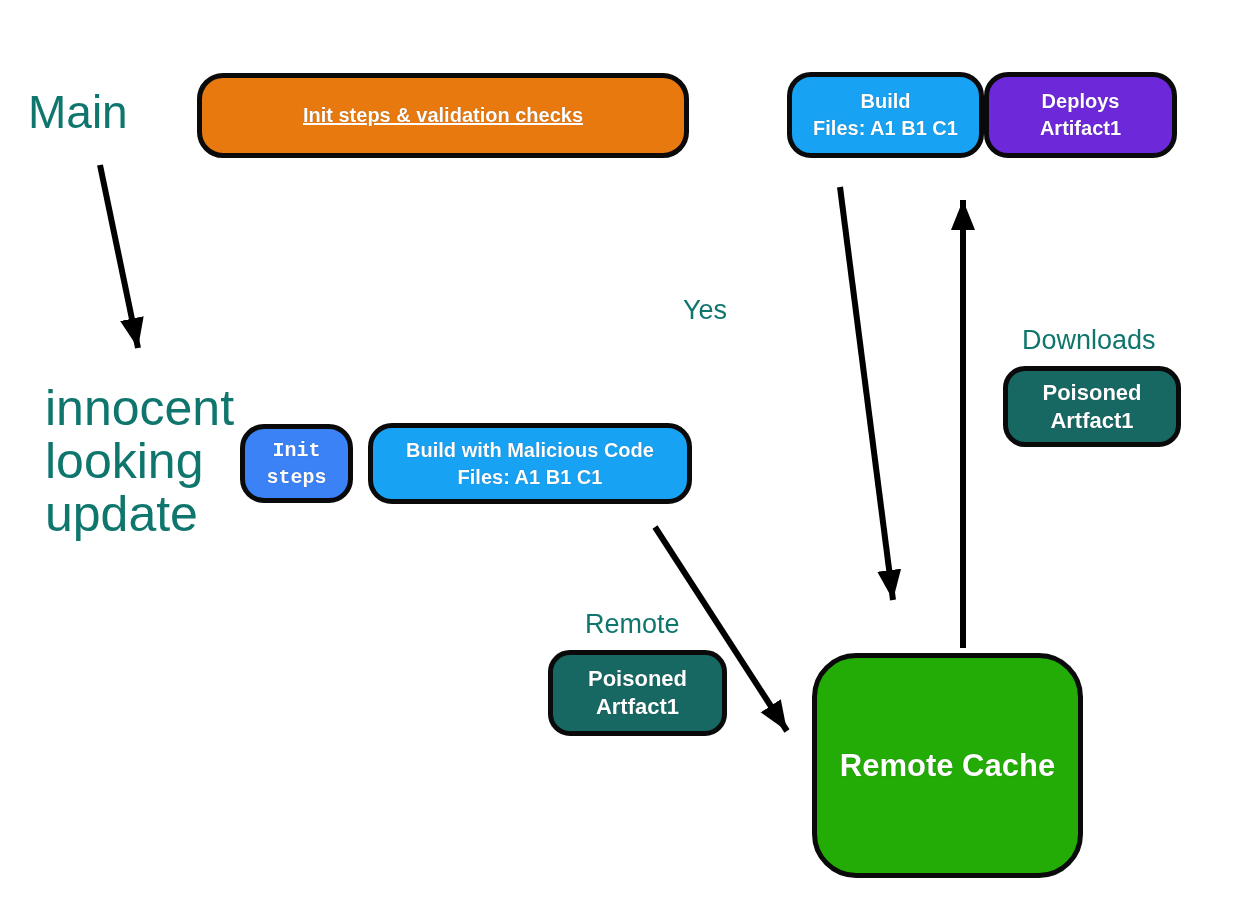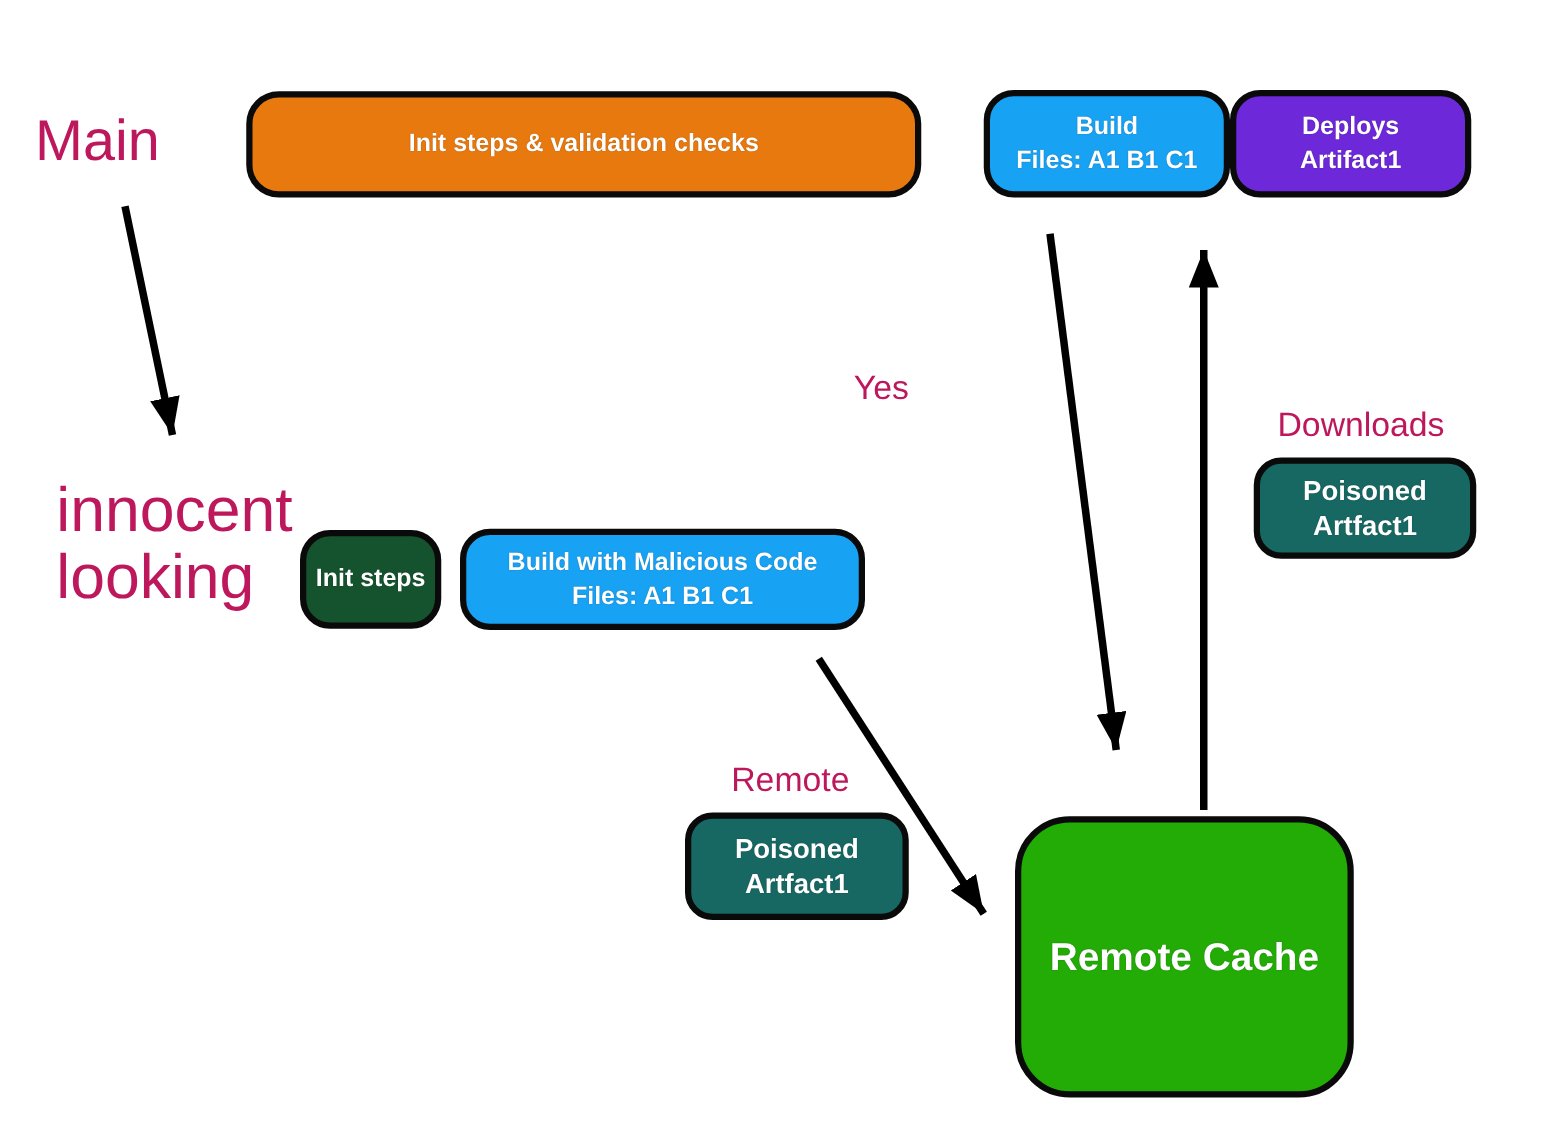--- a/index.html
+++ b/index.html
@@ -37,21 +37,21 @@
     font-weight: bold;
     text-align: center;
     text-shadow: 0 0 1px rgba(0,0,0,0.35);
   }
   .node .bl { display: block; }
   .fs20 { font-size: 20px; line-height: 27px; }
   .fs22 { font-size: 22px; line-height: 28px; }
   .fs31 { font-size: 31px; line-height: 34px; }
   .label {
     position: absolute;
-    color: #be185d;
+    color: #0f766e;
   }
   .label-main {
     left: 28px;
     top: 86px;
     font-size: 46px;
     line-height: 52px;
   }
   .label-innocent {
     left: 45px;
     top: 382px;
@@ -70,21 +70,21 @@
     font-size: 27px;
     line-height: 32px;
   }
   .label-uploads {
     left: 585px;
     top: 608px;
     font-size: 27px;
     line-height: 32px;
   }
   
-  .n-init-validation { left: 197px; top: 73px;  width: 540px; height: 85px;  border-radius: 26px; }
+  .n-init-validation { left: 197px; top: 73px;  width: 492px; height: 85px;  border-radius: 26px; text-decoration: underline; }
   .n-build-main      { left: 751px; top: 72px;  width: 197px; height: 86px;  border-radius: 24px; }
   .n-deploys         { left: 984px; top: 72px;  width: 193px; height: 86px;  border-radius: 24px; }
   .n-init-steps      { left: 240px; top: 424px; width: 113px; height: 79px;  border-radius: 24px; }
   .n-build-malicious { left: 368px; top: 423px; width: 324px; height: 81px;  border-radius: 24px; }
   .n-poison-down     { left: 1003px; top: 366px; width: 178px; height: 81px; border-radius: 22px; }
   .n-poison-up       { left: 548px; top: 650px; width: 179px; height: 86px;  border-radius: 22px; }
   .n-remote-cache    { left: 812px; top: 653px; width: 271px; height: 225px; border-radius: 44px; }
 </style>
 </head>
 <body>
@@ -101,20 +101,21 @@
     <line x1="840" y1="187" x2="893" y2="600" marker-end="url(#ah)"></line>
     <line x1="963" y1="648" x2="963" y2="200" marker-end="url(#ah)"></line>
     <line x1="655" y1="527" x2="787" y2="731" marker-end="url(#ah)"></line>
   </svg>
 
   <div class="label label-main">Main</div>
 
   <div class="label label-innocent">
     <div>innocent</div>
     <div>looking</div>
+    <div>update</div>
   </div>
 
   <div class="label label-hash">
     <div>Yes</div>
   </div>
 
   <div class="label label-downloads">Downloads</div>
 
   <div class="label label-uploads">Remote</div>
 
@@ -125,21 +126,21 @@
   <div class="node fs20 n-build-main" style="background-color: rgb(24, 162, 244); margin-left: 36px;">
     <span class="bl">Build</span>
     <span class="bl">Files: A1 B1 C1</span>
   </div>
 
   <div class="node fs20 n-deploys" style="background-color: #6d28d9;">
     <span class="bl">Deploys</span>
     <span class="bl">Artifact1</span>
   </div>
 
-  <div class="node fs20 n-init-steps" style="background-color: #14532d;">
+  <div class="node fs20 n-init-steps" style="background-color: #3b82f6; font-family: Liberation Mono, monospace;">
     <span class="bl">Init steps</span>
   </div>
 
   <div class="node fs20 n-build-malicious" style="background-color: rgb(24, 162, 244);">
     <span class="bl">Build with Malicious Code</span>
     <span class="bl">Files: A1 B1 C1</span>
   </div>
 
   <div class="node fs22 n-poison-down" style="background-color: rgb(23, 104, 99);">
     <span class="bl">Poisoned</span>

